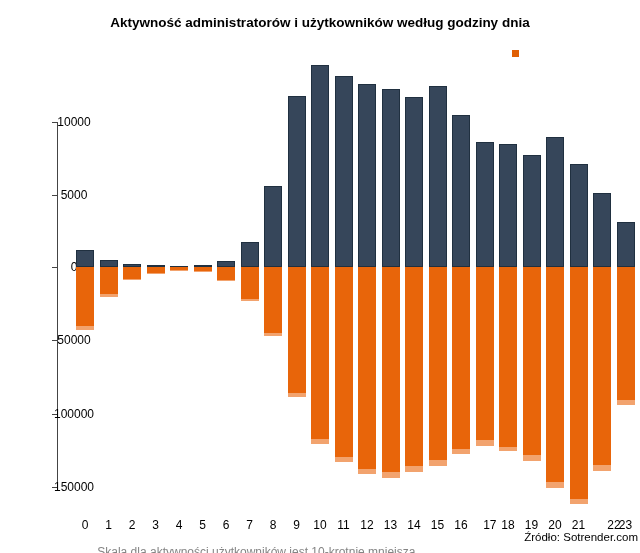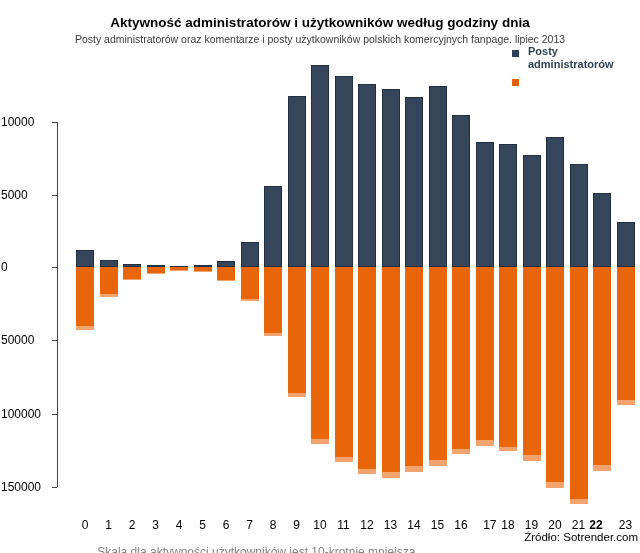--- a/index.html
+++ b/index.html
@@ -22,22 +22,23 @@
   .legend-marker{
     position:absolute;left:4px;top:5px;width:7px;height:7px;
   }
   .legend-label{
     margin-left:20px;font-size:11px;font-weight:bold;line-height:13px;
     width:108px;
   }
   .axis-line{position:absolute;background:#444;}
   .tick{position:absolute;height:1px;width:5px;background:#444;}
   .tick-label{
-    position:absolute;width:50px;text-align:left;font-size:12px;color:#000;
+    position:absolute;width:50px;text-align:center;font-size:12px;color:#000;
     transform:translateY(-7px);
+    padding-left:48px;
   }
   .bar{position:absolute;}
   .bar.admin{background:#36465a;border:1px solid #203040;box-sizing:border-box;}
   .bar.comments{background:#e8650a;}
   .bar.posts{background:#f2a36e;}
   .x-label{
     position:absolute;top:506px;width:24px;margin-left:-12px;text-align:center;
     font-size:12px;color:#000;
   }
   .source{
@@ -46,27 +47,22 @@
   .footer-note{
     position:absolute;top:533px;left:0;width:516px;text-align:center;
     font-size:12px;color:#848484;
   }
 </style>
 </head>
 <body>
 
 <div id="stage">
   <div class="title">Aktywność administratorów i użytkowników według godziny dnia</div>
-  <div class="subtitle">Posty administratorów oraz komentarze i posty użytkowników polskich komercyjnych fanpage. lipiec 2013</div>
 
   <div class="legend">
-    <div class="legend-entry">
-      <span class="legend-marker" id="lm0" style="background: rgb(46, 66, 87);"></span>
-      <div class="legend-label" id="ll0" style="color: rgb(46, 66, 87);">Posty administratorów</div>
-    </div>
     <div class="legend-entry">
       <span class="legend-marker" id="lm1" style="background: rgb(224, 95, 4);"></span>
     </div>
   </div>
 
   <div id="plot">
       <div class="axis-line" style="left: 57px; top: 110px; width: 1px; height: 364.9px;"></div>
       <div class="tick" style="left: 52px; top: 255px;"></div>
       <div class="tick-label" style="left: 1px; top: 255px;">0</div>
       <div class="tick" style="left: 52px; top: 182.5px;"></div>
@@ -163,21 +159,21 @@
       <div class="bar comments" style="left: 546px; width: 18px; top: 255px; height: 214.8px; background: rgb(232, 101, 10);"></div>
       <div class="bar posts" style="left: 546px; width: 18px; top: 469.8px; height: 6px; background: rgb(242, 163, 110);"></div>
       <div class="x-label" style="left: 555px;">20</div>
       <div class="bar admin" style="left: 569.5px; width: 18px; top: 152.1px; height: 103px; background: rgb(54, 70, 90);"></div>
       <div class="bar comments" style="left: 569.5px; width: 18px; top: 255px; height: 231.6px; background: rgb(232, 101, 10);"></div>
       <div class="bar posts" style="left: 569.5px; width: 18px; top: 486.6px; height: 5px; background: rgb(242, 163, 110);"></div>
       <div class="x-label" style="left: 578.5px;">21</div>
       <div class="bar admin" style="left: 593px; width: 18px; top: 181.1px; height: 74px; background: rgb(54, 70, 90);"></div>
       <div class="bar comments" style="left: 593px; width: 18px; top: 255px; height: 197.9px; background: rgb(232, 101, 10);"></div>
       <div class="bar posts" style="left: 593px; width: 18px; top: 452.9px; height: 6px; background: rgb(242, 163, 110);"></div>
-      <div class="x-label" style="left: 596px; font-weight: bold;">22</div>
+      <div class="x-label" style="left: 614px;">22</div>
       <div class="bar admin" style="left: 616.5px; width: 18px; top: 210.1px; height: 45px; background: rgb(54, 70, 90);"></div>
       <div class="bar comments" style="left: 616.5px; width: 18px; top: 255px; height: 132.7px; background: rgb(232, 101, 10);"></div>
       <div class="bar posts" style="left: 616.5px; width: 18px; top: 387.7px; height: 5px; background: rgb(242, 163, 110);"></div>
       <div class="x-label" style="left: 625.5px;">23</div>
     </div>
 
   <div class="source">Źródło: Sotrender.com</div>
   <div class="footer-note">Skala dla aktywności użytkowników jest 10-krotnie mniejsza.</div>
 </div>
 

